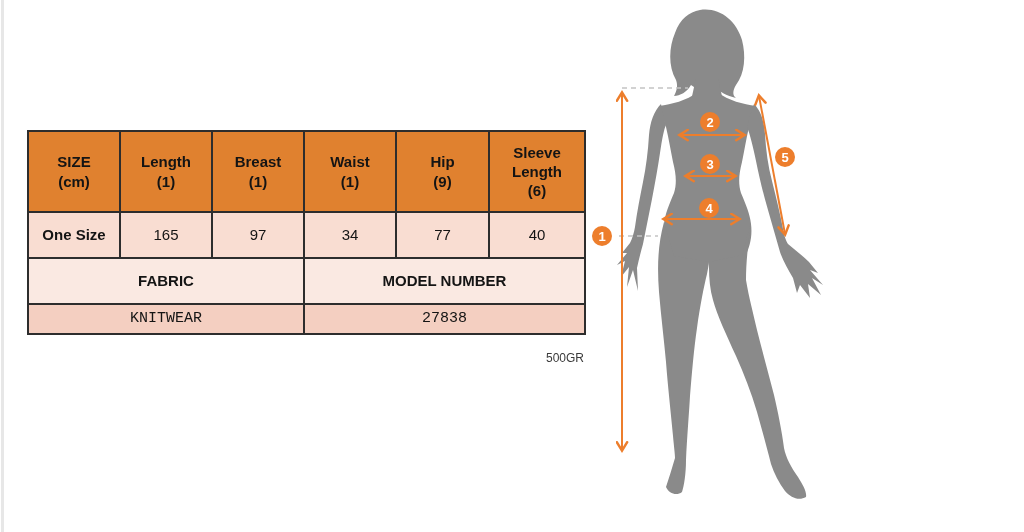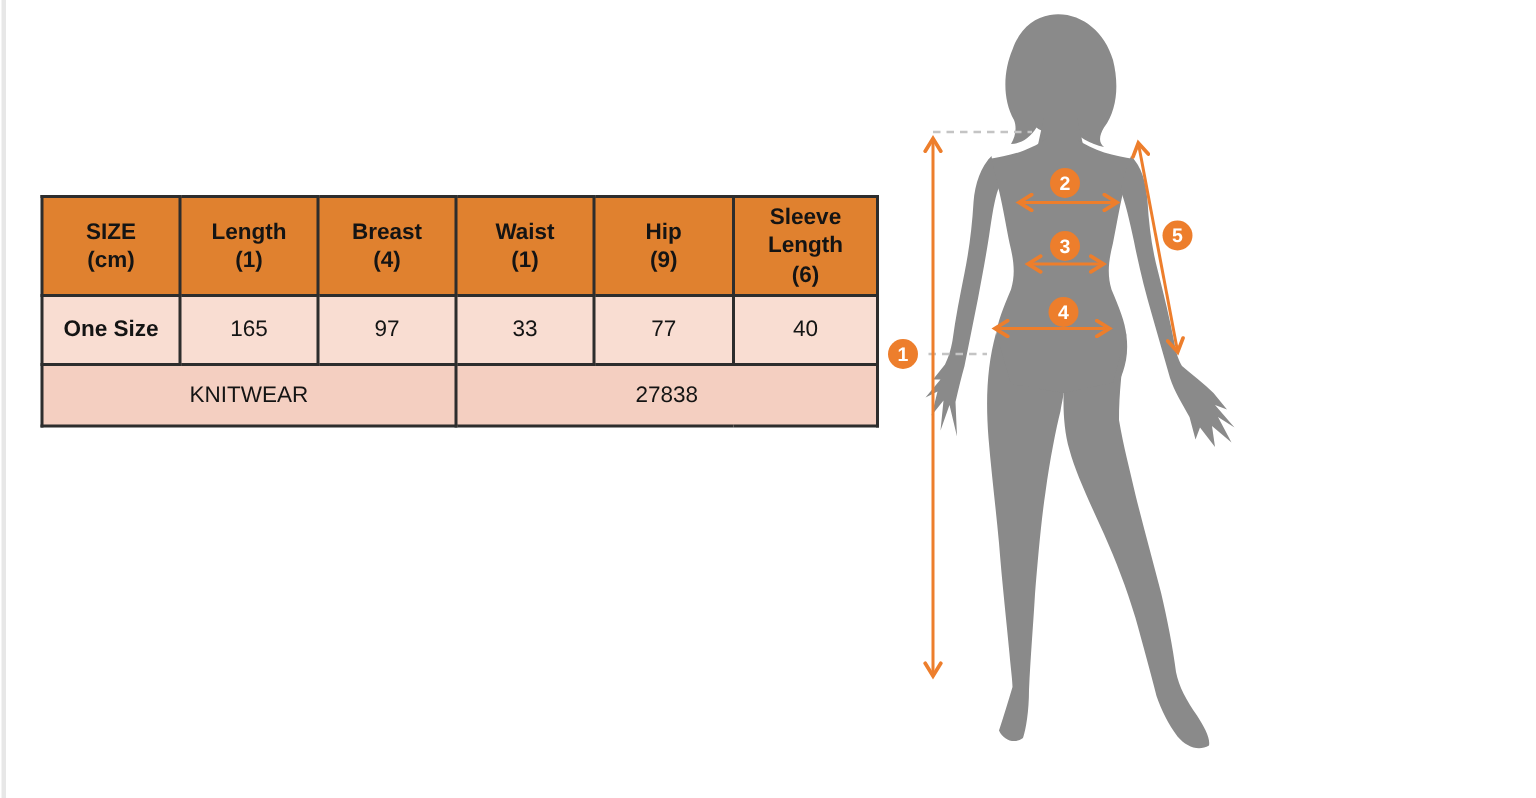--- a/index.html
+++ b/index.html
@@ -11,28 +11,28 @@
 
   
   table.size-table{
     position:absolute;left:27px;top:130px;width:557px;
     border-collapse:collapse;table-layout:fixed;
   }
   table.size-table th, table.size-table td{
     border:2px solid #2d2d2d;text-align:center;vertical-align:middle;
     padding:0;font-size:15px;line-height:1.28;white-space:pre-line;
   }
-  tr.hdr-row{height:66px;}
+  tr.hdr-row{height:81px;}
   tr.hdr-row th{background:#e0812f;font-weight:bold;color:#141414;}
   tr.vals-row{height:46px;}
   tr.vals-row td{background:#f9ddd2;margin-left:36px;}
   tr.vals-row td.row-label{font-weight:bold;}
   tr.info-hdr-row{height:46px;}
   tr.info-hdr-row td{background:#fae9e2;font-weight:bold;}
-  tr.info-vals-row{height:41px;}
+  tr.info-vals-row{height:30px;font-family:Liberation Mono, monospace;}
   tr.info-vals-row td{background:#f4cfc1;}
   .weight-note{
     position:absolute;left:27px;top:351px;width:557px;
     text-align:right;font-size:12px;color:#3a3a3a;
   }
 
   
   svg.diagram{position:absolute;left:570px;top:0;}
   .sil{fill:#8a8a8a;stroke:none;}
   .meas{stroke:#ed7e2c;stroke-width:2;fill:none;}
@@ -56,44 +56,49 @@
         <col style="width:93px">
         <col style="width:96px">
     </colgroup>
     <tbody>
       <tr class="hdr-row">
         <th>SIZE
 (cm)</th>
         <th>Length
 (1)</th>
         <th>Breast
-(4)</th>
+(1)</th>
         <th>Waist
 (1)</th>
         <th>Hip
 (9)</th>
         <th>Sleeve
 Length
 (6)</th>
       </tr>
       <tr class="vals-row">
         <td class="row-label">One Size</td>
         <td>165</td>
         <td>97</td>
-        <td>33</td>
+        <td>34</td>
         <td>77</td>
         <td>40</td>
+      </tr>
+      <tr class="info-hdr-row">
+        <td colspan="3">FABRIC</td>
+        <td colspan="3">MODEL NUMBER</td>
       </tr>
       <tr class="info-vals-row">
         <td colspan="3">KNITWEAR</td>
         <td colspan="3">27838</td>
       </tr>
     </tbody>
   </table>
 
+  <div class="weight-note">500GR</div>
 
   <svg class="diagram" width="310" height="532" viewBox="0 0 310 532">
     <defs>
       <marker id="ah" viewBox="0 0 10 10" refX="7" refY="5" markerWidth="6.5" markerHeight="6.5" orient="auto-start-reverse">
         <path d="M1,1 L7.5,5 L1,9" fill="none" stroke="#ed7e2c" stroke-width="1.9" stroke-linecap="round"></path>
       </marker>
     </defs>
 
     <g>
       <path class="sil" d="M130,10 C149,7 166,20 172,40 C176,56 175,73 166,85 C163,90 162,95 166,98

